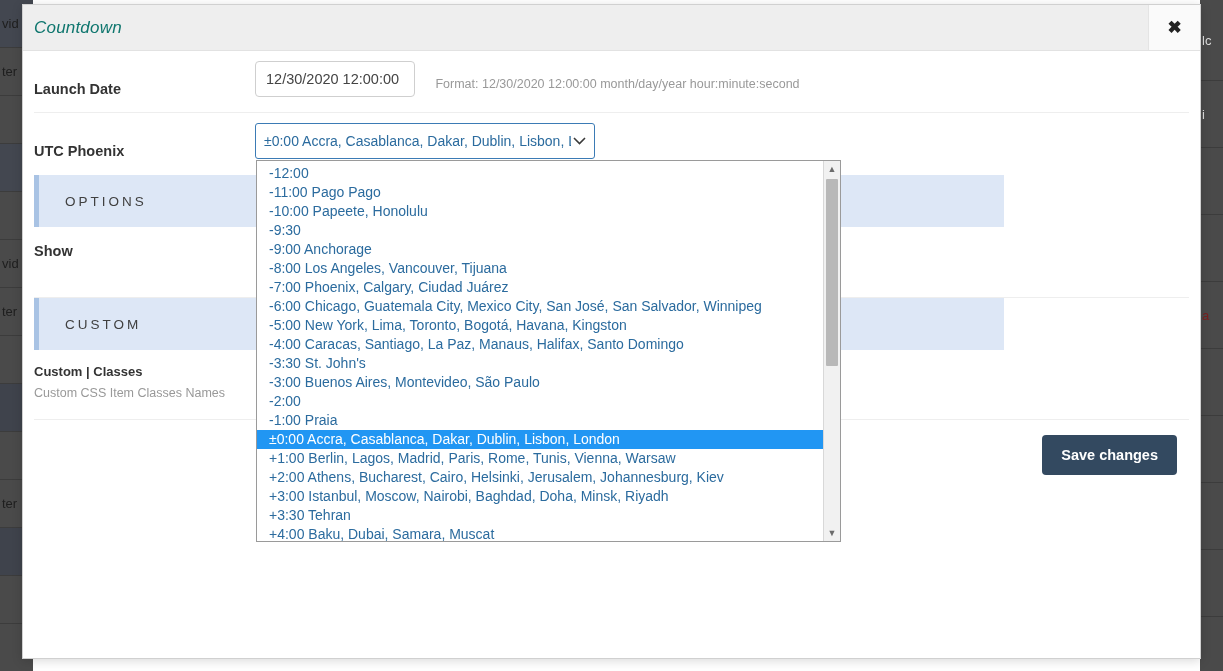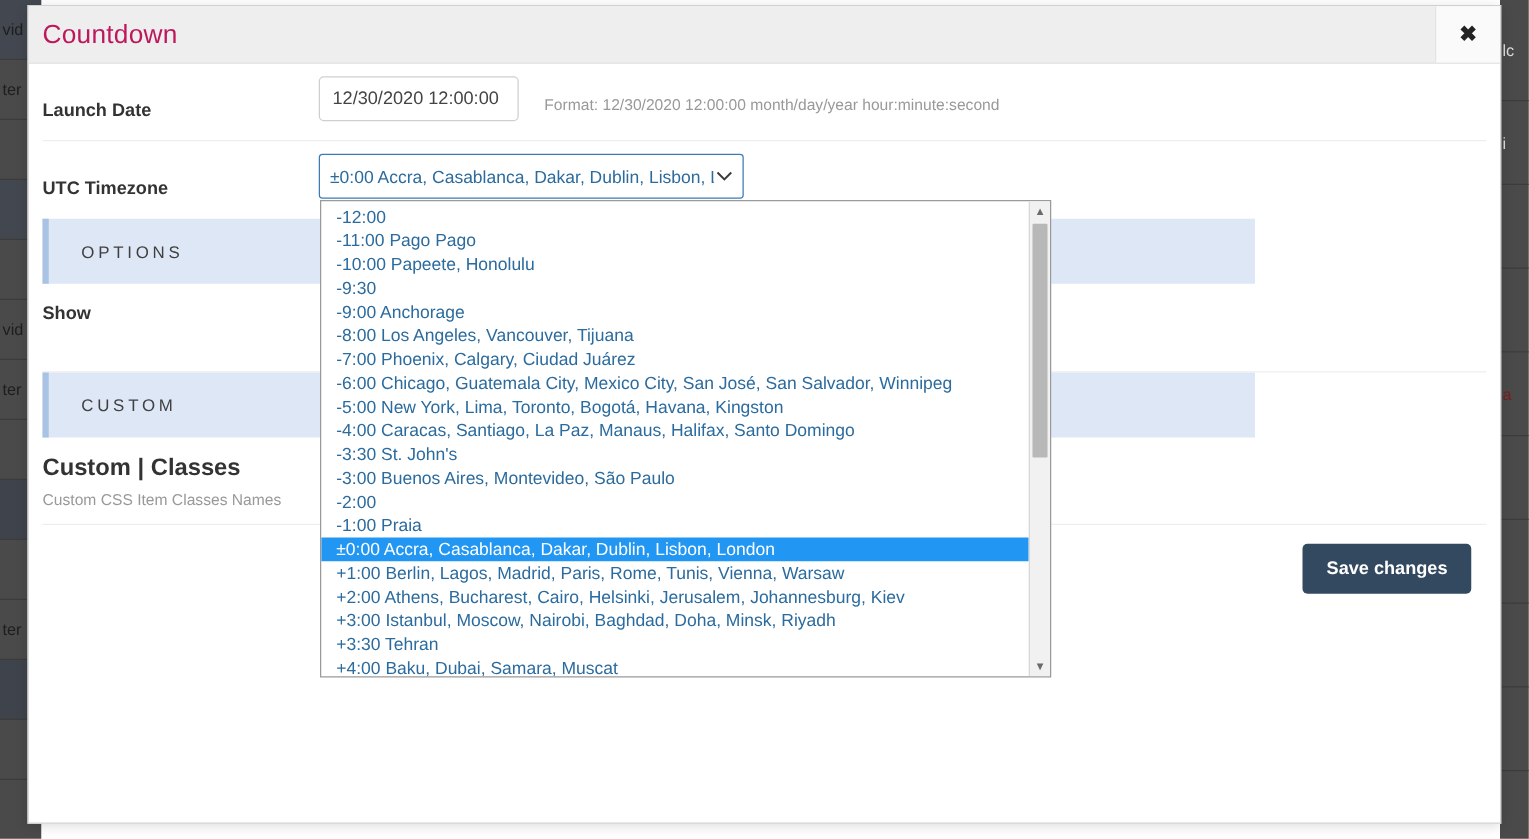--- a/index.html
+++ b/index.html
@@ -62,23 +62,24 @@
   #modal-header {
     position: relative;
     height: 45px;
     background: #eeeeee;
     border-bottom: 1px solid #e2e2e2;
     display: flex;
     align-items: center;
   }
   #modal-title {
     padding-left: 11px;
-    font-size: 21px;
-    color: #be185d;
+    font-size: 17px;
+    color: #0f766e;
     letter-spacing: .2px;
+    font-style: italic;
   }
   #close-btn {
     position: absolute;
     right: 0;
     top: 0;
     width: 52px;
     height: 45px;
     background: #fafafa;
     border: none;
     border-left: 1px solid #e4e4e4;
@@ -263,21 +264,21 @@
     border-bottom: 1px solid #eeeeee;
     display: flex;
     align-items: flex-start;
     box-sizing: border-box;
   }
   .plain-row .field-label { padding-top: 16px; }
 
   #row-custom { height: 70px; border-bottom: 1px solid #eeeeee; }
   #custom-label-wrap { width: 221px; flex: 0 0 221px; padding-top: 14px; }
   #custom-title {
-    font-size: 19px;
+    font-size: 13px;
     font-weight: bold;
     color: #333333;
   }
   #custom-sub {
     margin-top: 7px;
     font-size: 12.5px;
     color: #999999;
   }
 
   
@@ -346,21 +347,21 @@
 
       <div class="field-row" id="row-launch">
         <div class="field-label">Launch Date</div>
         <div class="field-control">
           <input class="text-input" id="launch-date-input" type="text" value="12/30/2020 12:00:00" style="">
           <span class="format-hint">Format: 12/30/2020 12:00:00 month/day/year hour:minute:second</span>
         </div>
       </div>
 
       <div class="field-row" id="row-utc">
-        <div class="field-label">UTC Timezone</div>
+        <div class="field-label">UTC Phoenix</div>
         <div class="field-control">
 
           <div id="select-wrap">
             <div id="select-box">
               <span id="select-value">±0:00 Accra, Casablanca, Dakar, Dublin, Lisbon, Lor</span>
               <span id="select-chevron">
                 <svg width="13" height="8" viewBox="0 0 13 8" aria-hidden="true">
                   <path d="M1 1 L6.5 6.5 L12 1" fill="none" stroke="#3a3a3a" stroke-width="1.6"></path>
                 </svg>
               </span>

